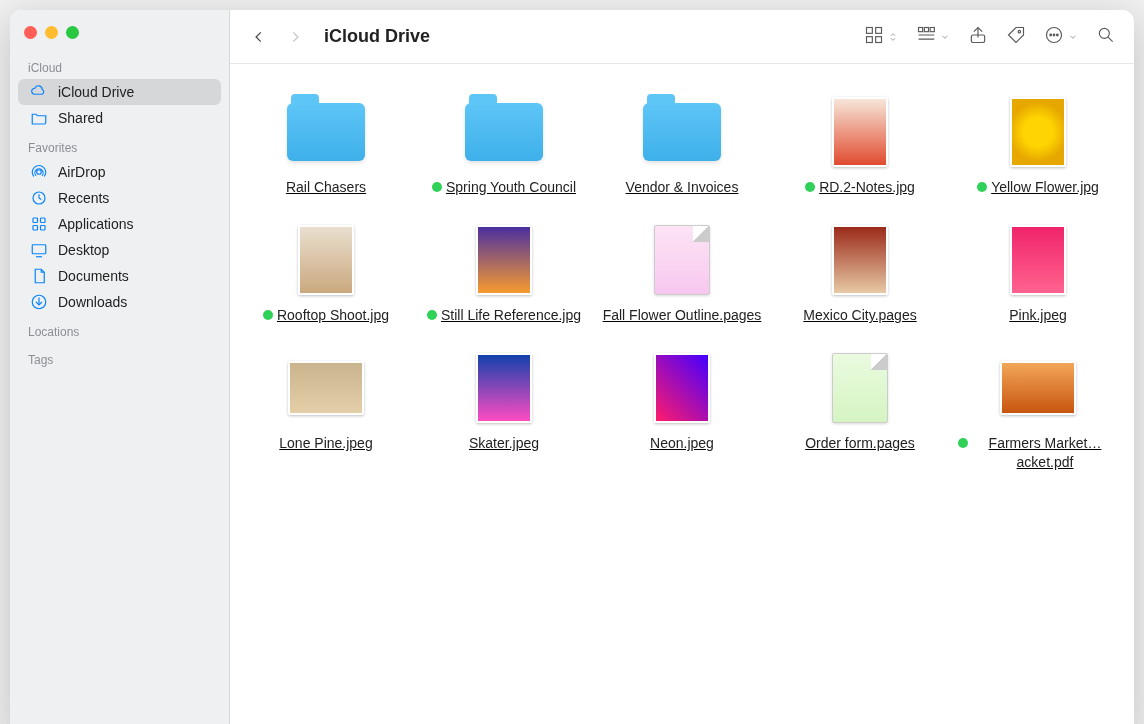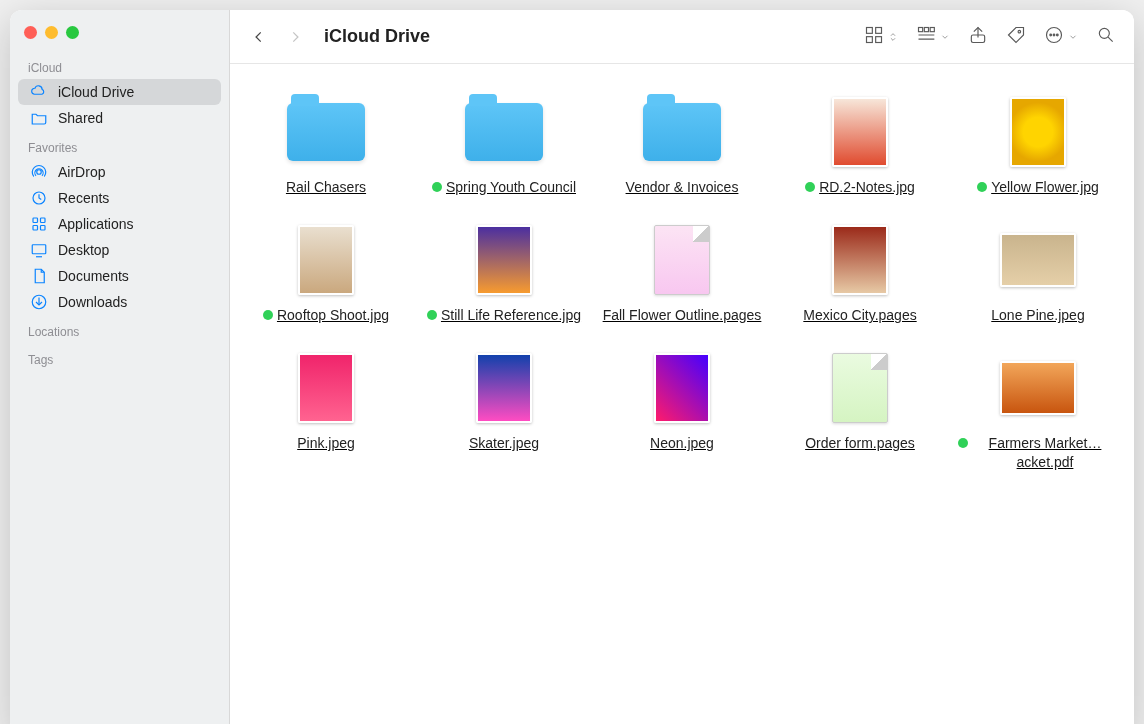--- a/index.html
+++ b/index.html
@@ -448,32 +448,32 @@
           <div class="item">
             <div class="icon-box">
               <div class="thumb c-mexico"></div>
             </div>
             <div class="label-row">
               <span class="item-label">Mexico City.pages</span>
             </div>
           </div>
           <div class="item">
             <div class="icon-box">
+              <div class="thumb c-pink"></div>
+            </div>
+            <div class="label-row">
+              <span class="item-label">Pink.jpeg</span>
+            </div>
+          </div>
+          <div class="item">
+            <div class="icon-box">
               <div class="thumb wide c-lone-pine"></div>
             </div>
             <div class="label-row">
               <span class="item-label">Lone Pine.jpeg</span>
-            </div>
-          </div>
-          <div class="item">
-            <div class="icon-box">
-              <div class="thumb c-pink"></div>
-            </div>
-            <div class="label-row">
-              <span class="item-label">Pink.jpeg</span>
             </div>
           </div>
           <div class="item">
             <div class="icon-box">
               <div class="thumb c-skater"></div>
             </div>
             <div class="label-row">
               <span class="item-label">Skater.jpeg</span>
             </div>
           </div>

